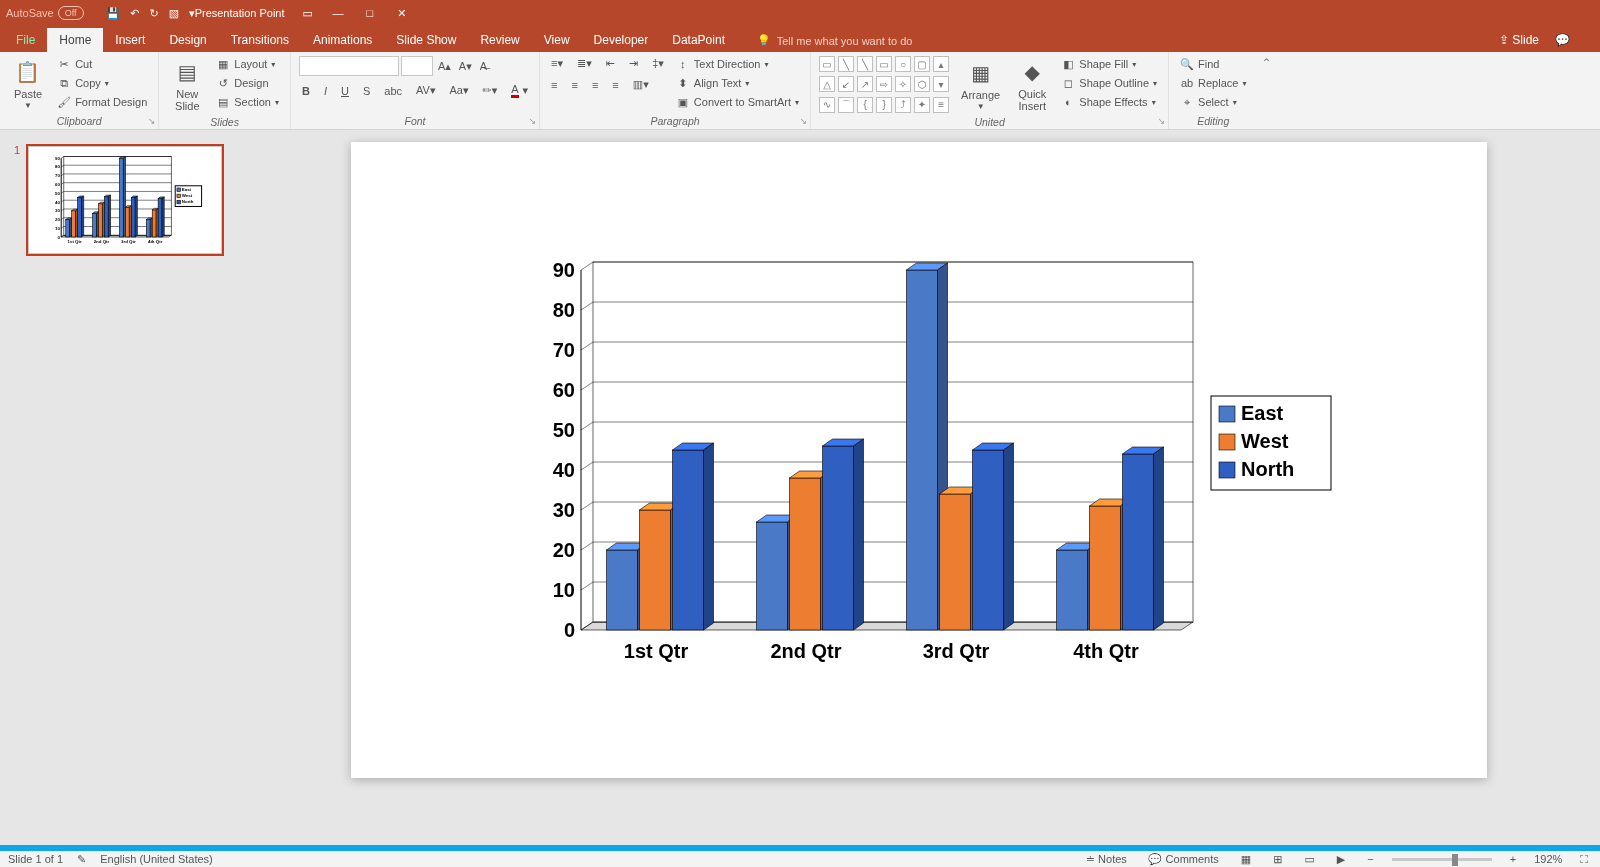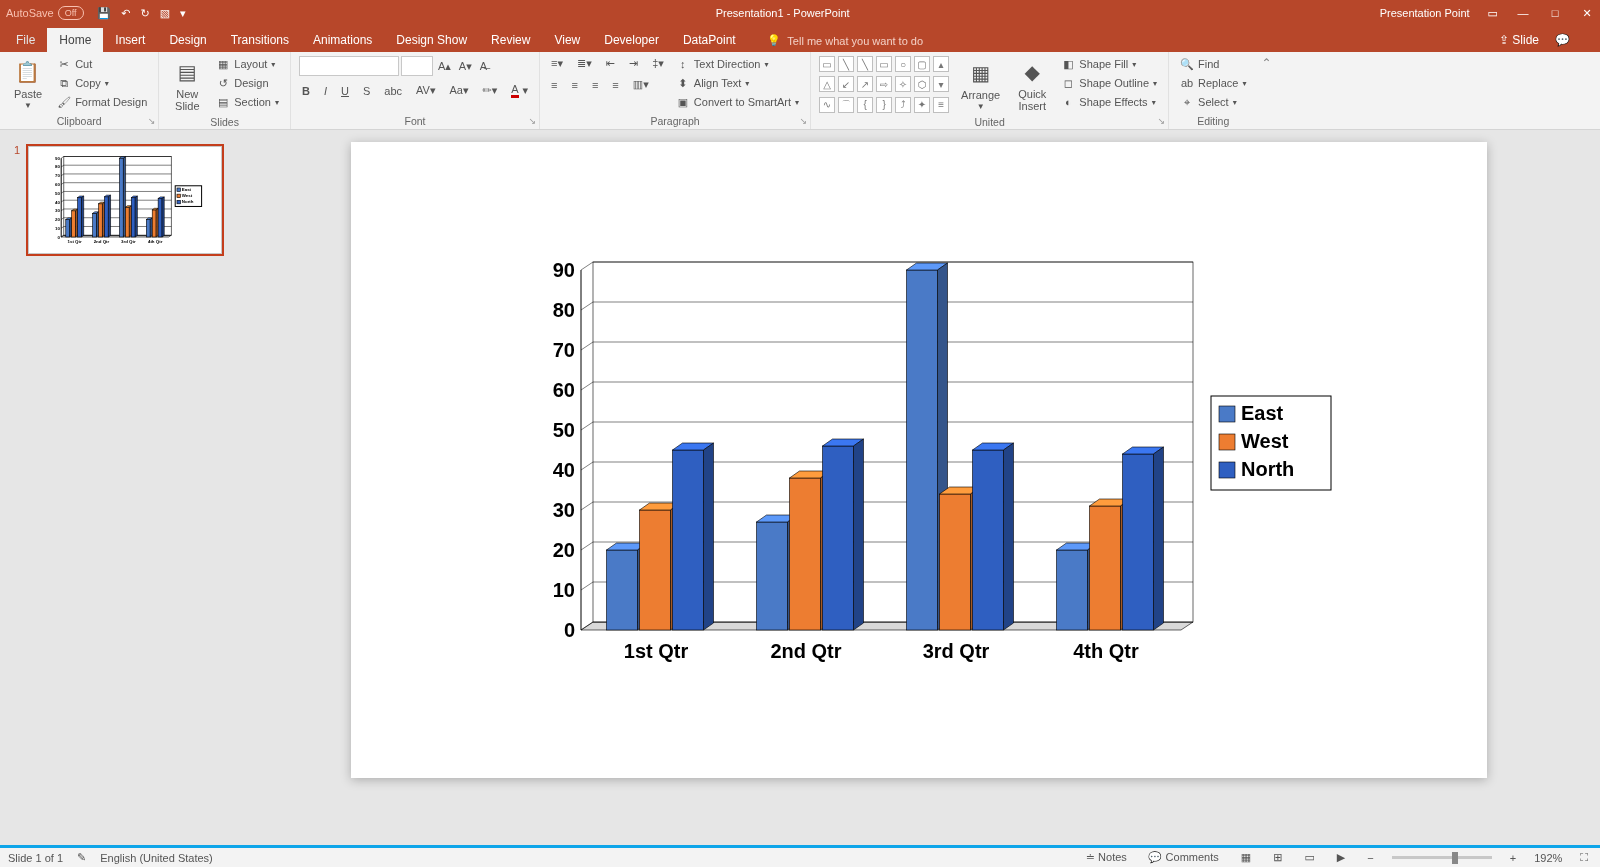--- a/index.html
+++ b/index.html
@@ -1,43 +1,43 @@
 <!DOCTYPE html>
 <html><head>
 <meta charset="utf-8">
 <style>
 * { box-sizing: border-box; margin: 0; padding: 0; font-family: "Segoe UI", Tahoma, sans-serif; }
 html, body { width: 100%; height: 100%; background: #e6e6e6; overflow: hidden; }
 
 
 .titlebar { height: 26px; background: #b7472a; color: #fff; display: flex; align-items: center; font-size: 11px; padding: 0 6px; }
-.titlebar .left { display: flex; align-items: center; gap: 8px; }
+.titlebar .left { display: flex; align-items: center; gap: 17px; }
 .titlebar .autosave { color: #f8c0b0; display: flex; align-items: center; gap: 4px; }
 .titlebar .autosave .pill { border: 1px solid #f8c0b0; border-radius: 8px; padding: 0 6px; font-size: 9px; line-height: 12px; }
 .titlebar .qat { display: flex; gap: 10px; margin-left: 6px; }
 .titlebar .qat span { color: #fff; cursor: pointer; }
 .titlebar .center { flex: 1; text-align: center; }
 .titlebar .right { display: flex; align-items: center; gap: 18px; }
 .titlebar .winbtn { width: 14px; text-align: center; cursor: pointer; }
 
 
 .ribbontabs { height: 26px; background: #b7472a; display: flex; align-items: flex-end; font-size: 12px; color: #fff; padding: 0 4px; }
 .ribbontabs .tab { padding: 5px 12px; cursor: pointer; }
 .ribbontabs .tab.active { background: #f3f3f3; color: #444; }
-.ribbontabs .tab.file { color:#e5e5e5;margin-top:41px; }
+.ribbontabs .tab.file { color:#86efac;margin-top:41px; }
 .ribbontabs .tellme { margin-left: 20px; display: flex; align-items: center; gap: 6px; color: #f3d0c6; font-size: 11px; padding-bottom:5px;}
 .ribbontabs .spacer { flex: 1; }
 .ribbontabs .share { display: flex; align-items: center; gap: 16px; padding: 0 10px 5px 0; color:#fff;}
 .ribbontabs .share span{cursor:pointer}
 
 
 .ribbon { height: 78px; background: #f3f3f3; border-bottom: 1px solid #d4d4d4; display: flex; font-size: 11px; color: #555; }
 .group { border-right: 1px solid #e1e1e1; padding: 4px 8px 2px 8px; display: flex; flex-direction: column; position:relative;}
 .group .rows { flex: 1; display: flex; gap: 6px; }
-.group .glabel { text-align: center; font-size: 10.5px; color: #666; padding-top: 2px; }
+.group .glabel { text-align: center; font-size: 10.5px; color: #666; padding-top: 2px; font-style: italic; }
 .dlg{position:absolute; right:3px; bottom:3px; font-size:9px; color:#999;cursor:pointer}
 .col { display: flex; flex-direction: column; gap: 3px; justify-content: flex-start; }
 .btn { display: flex; align-items: center; gap: 4px; padding: 1px 3px; cursor: pointer; white-space: nowrap; color:#555;}
 .btn .ic { width: 14px; height: 14px; display: inline-flex; align-items:center; justify-content:center; font-size:11px;}
 .bigbtn { display:flex; flex-direction:column; align-items:center; justify-content:center; gap:2px; padding:2px 6px; cursor:pointer; text-align:center; line-height:1.1;}
 .bigbtn .bigic{width:28px;height:28px;display:flex;align-items:center;justify-content:center;font-size:20px;}
 .fontbox{display:flex;gap:2px;align-items:center}
 .fontbox input{height:20px;font-size:11px;border:1px solid #c8c8c8;background:#fff;padding:0 4px;color:#888}
 .icongrid{display:grid;grid-template-columns:repeat(7,16px);gap:3px}
 .icongrid span{width:16px;height:16px;border:1px solid #bfbfbf;display:flex;align-items:center;justify-content:center;font-size:10px;color:#777;cursor:pointer;background:#fff}
@@ -49,21 +49,21 @@
 .thumbnum { font-size:11px; color:#b7472a; width:10px; text-align:right;}
 .thumb { width: 198px; height: 112px; background:#fff; border:2px solid #c43e1c; box-shadow:0 0 0 1px #c8c8c8 inset; position:relative;}
 .thumb svg{position:absolute;top:10px;left:20px}
 
 .slidepane { flex:1; position:relative; overflow:auto; display:flex; align-items:flex-start; justify-content:center; padding:12px 40px;}
 .slide { width: 1136px; height: 636px; background:#fff; box-shadow: 0 2px 10px rgba(0,0,0,.25); position:relative;}
 .slide .chart{position:absolute; left:170px; top:118px;}
 .collapse{width:18px;display:flex;align-items:flex-start;justify-content:center;color:#888;font-size:12px;padding-top:4px;cursor:pointer}
 
 
-.statusbar{position:absolute;left:0;right:0;bottom:0;height:22px;background:#f3f3f3;border-top:3px solid #0ea5e9;display:flex;align-items:center;font-size:11px;color:#555;padding:0 8px;gap:14px}
+.statusbar{position:absolute;left:0;right:0;bottom:0;height:22px;background:#f3f3f3;border-top:6px solid #0ea5e9;display:flex;align-items:center;font-size:11px;color:#555;padding:0 8px;gap:14px}
 .statusbar .spacer{flex:1}
 .statusbar .vbtn{cursor:pointer;padding:0 4px}
 .zoomslider{width:100px;height:3px;background:#c8c8c8;position:relative}
 .zoomslider .thumbz{position:absolute;top:-4px;width:6px;height:12px;background:#888;left:60%}
 </style>
 </head>
 <body>
 
 <div class="titlebar">
   <div class="left">
@@ -72,38 +72,37 @@
       <span class="pill">Off</span>
     </span>
     <div class="qat">
       <span>💾</span>
       <span>↶</span>
       <span>↻</span>
       <span>▧</span>
       <span>▾</span>
     </div>
   </div>
-  <div class="center">Presentation1 - PowerPoint</div>
   <div class="right">
     <span>Presentation Point</span>
     <span>▭</span>
     <span class="winbtn">—</span>
     <span class="winbtn">□</span>
     <span class="winbtn">✕</span>
   </div>
 </div>
 
 <div class="ribbontabs">
   <div class="tab file">File</div>
   <div class="tab active">Home</div>
   <div class="tab">Insert</div>
   <div class="tab">Design</div>
   <div class="tab">Transitions</div>
   <div class="tab">Animations</div>
-  <div class="tab">Design Show</div>
+  <div class="tab">Slide Show</div>
   <div class="tab">Review</div>
   <div class="tab">View</div>
   <div class="tab">Developer</div>
   <div class="tab">DataPoint</div>
   <div class="tellme">
     <span>💡</span>
     <span>Tell me what you want to do</span>
   </div>
   <div class="spacer"></div>
   <div class="share">

